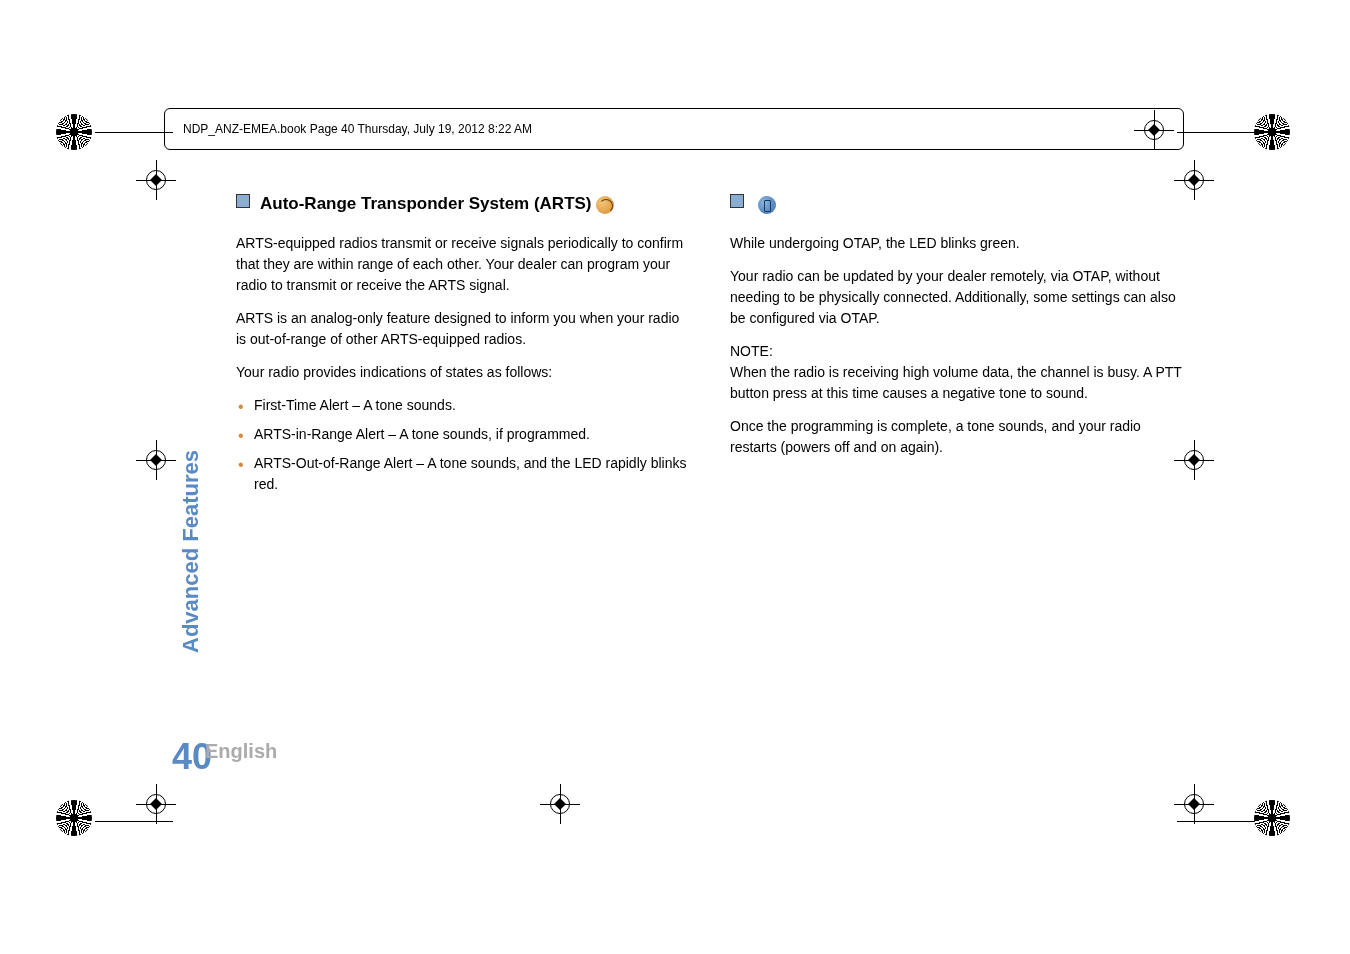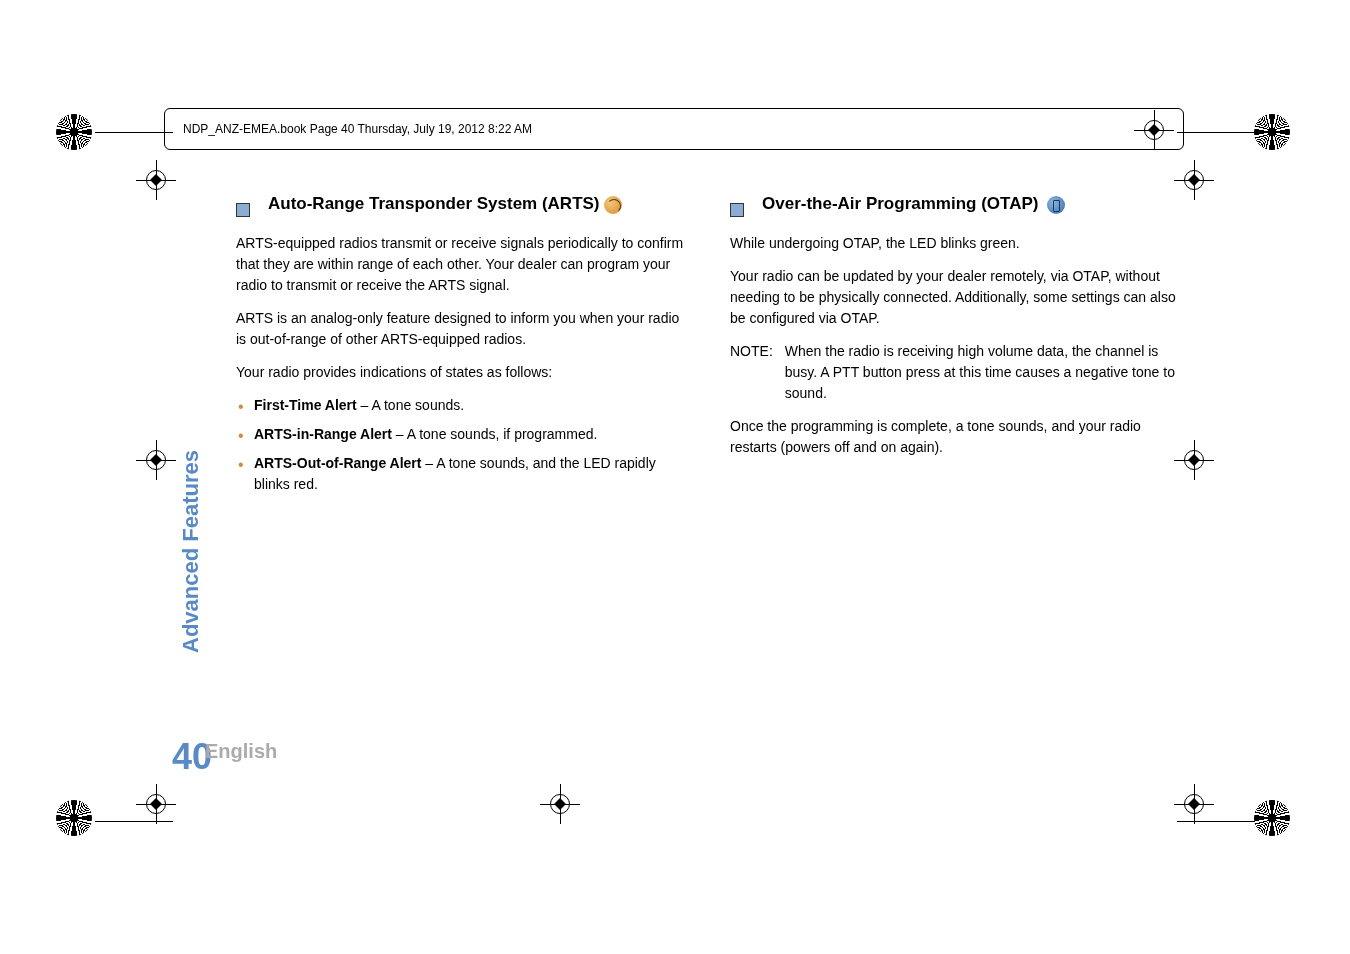--- a/index.html
+++ b/index.html
@@ -92,22 +92,22 @@
       gap: 40px;
     }
     .column {
       flex: 1;
       font-size: 14px;
       line-height: 1.5;
       color: #000;
     }
     .section-heading {
       display: flex;
-      align-items: flex-end;
-      gap: 18px;
+      align-items: flex-start;
+      gap: 10px;
       margin-bottom: 16px;
     }
     .section-marker {
       width: 14px;
       height: 14px;
       background: #8badd4;
       border: 1px solid #333;
       flex-shrink: 0;
       margin-top: 4px;
     }
@@ -166,26 +166,26 @@
       margin-bottom: 8px;
     }
     .bullet-list li::before {
       content: '•';
       position: absolute;
       left: 2px;
       color: #d48a3a;
       font-size: 16px;
     }
     .bold {
-      font-weight: bold;
+      font-weight: normal;
     }
     .note-row {
       display: flex;
-      gap: 12px;
       margin-bottom: 12px;
+      flex-direction: column;
     }
     .note-label {
       flex-shrink: 0;
     }
     .sidebar-text {
       position: absolute;
       left: 178px;
       top: 450px;
       font-size: 22px;
       font-weight: bold;
@@ -304,21 +304,20 @@
       <li><span class="bold">First-Time Alert</span><span> – A tone sounds.</span></li>
       <li><span class="bold">ARTS-in-Range Alert</span><span> – A tone sounds, if programmed.</span></li>
       <li><span class="bold">ARTS-Out-of-Range Alert</span><span> – A tone sounds, and the LED rapidly blinks red.</span></li>
     </ul>
   </div>
 
   <div class="column">
     <div class="section-heading">
       <div class="section-marker"></div>
       <div class="section-title">
-        <span>Over-the-Air Programming (OTAP)</span>
         <span class="radio-icon blue"></span>
       </div>
     </div>
     <p class="para">While undergoing OTAP, the LED blinks green.</p>
     <p class="para">Your radio can be updated by your dealer remotely, via OTAP, without needing to be physically connected. Additionally, some settings can also be configured via OTAP.</p>
     <div class="note-row">
       <div class="note-label">NOTE:</div>
       <div>When the radio is receiving high volume data, the channel is busy. A PTT button press at this time causes a negative tone to sound.</div>
     </div>
     <p class="para">Once the programming is complete, a tone sounds, and your radio restarts (powers off and on again).</p>

